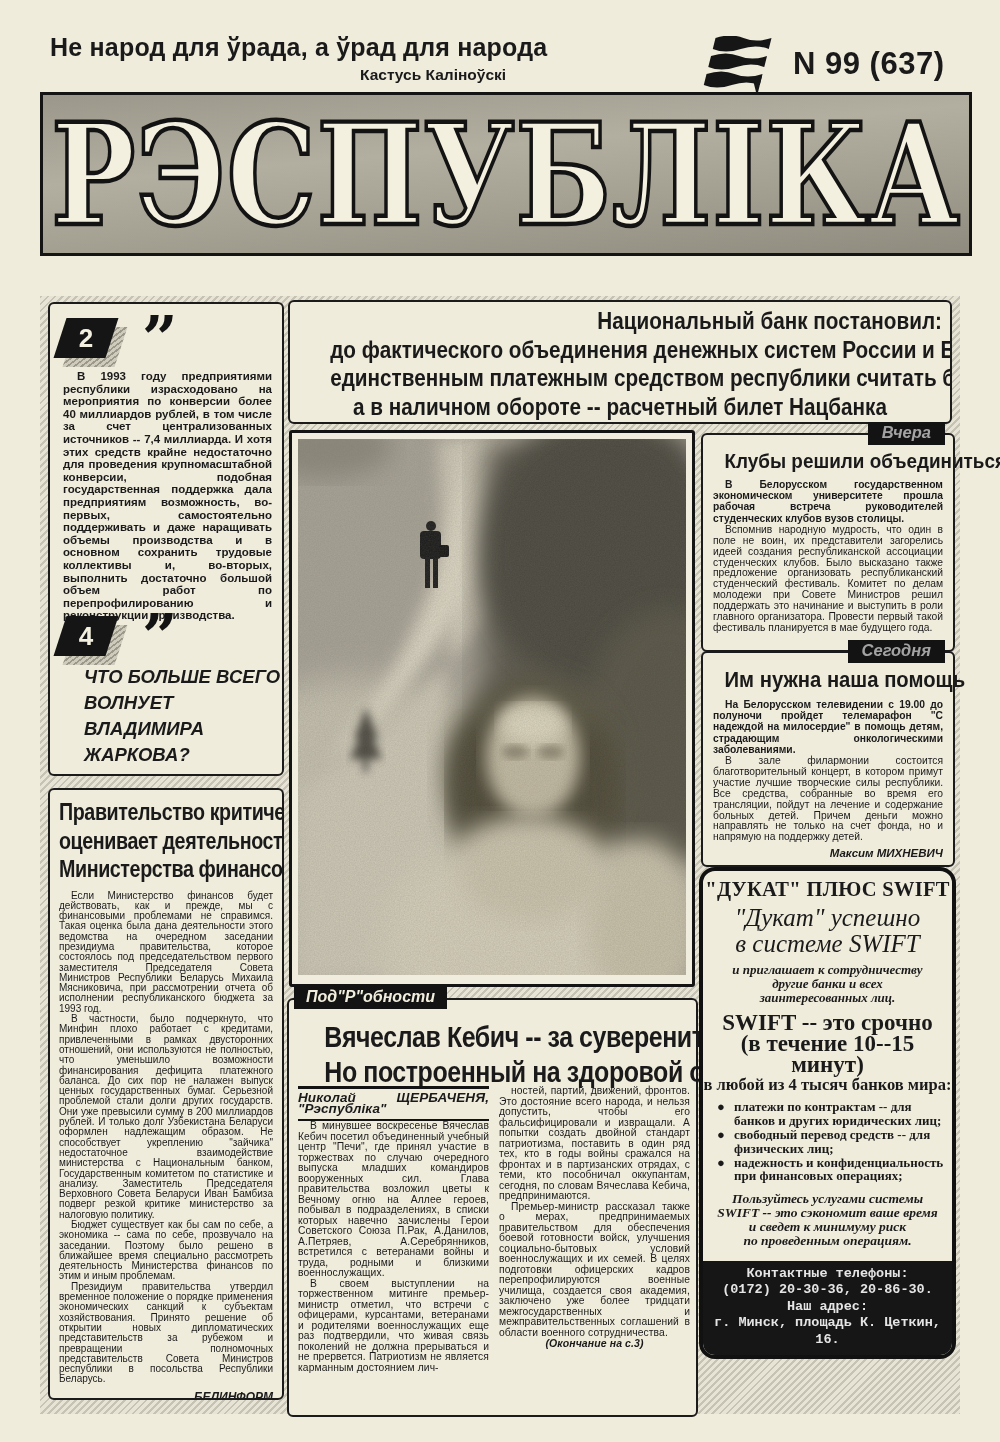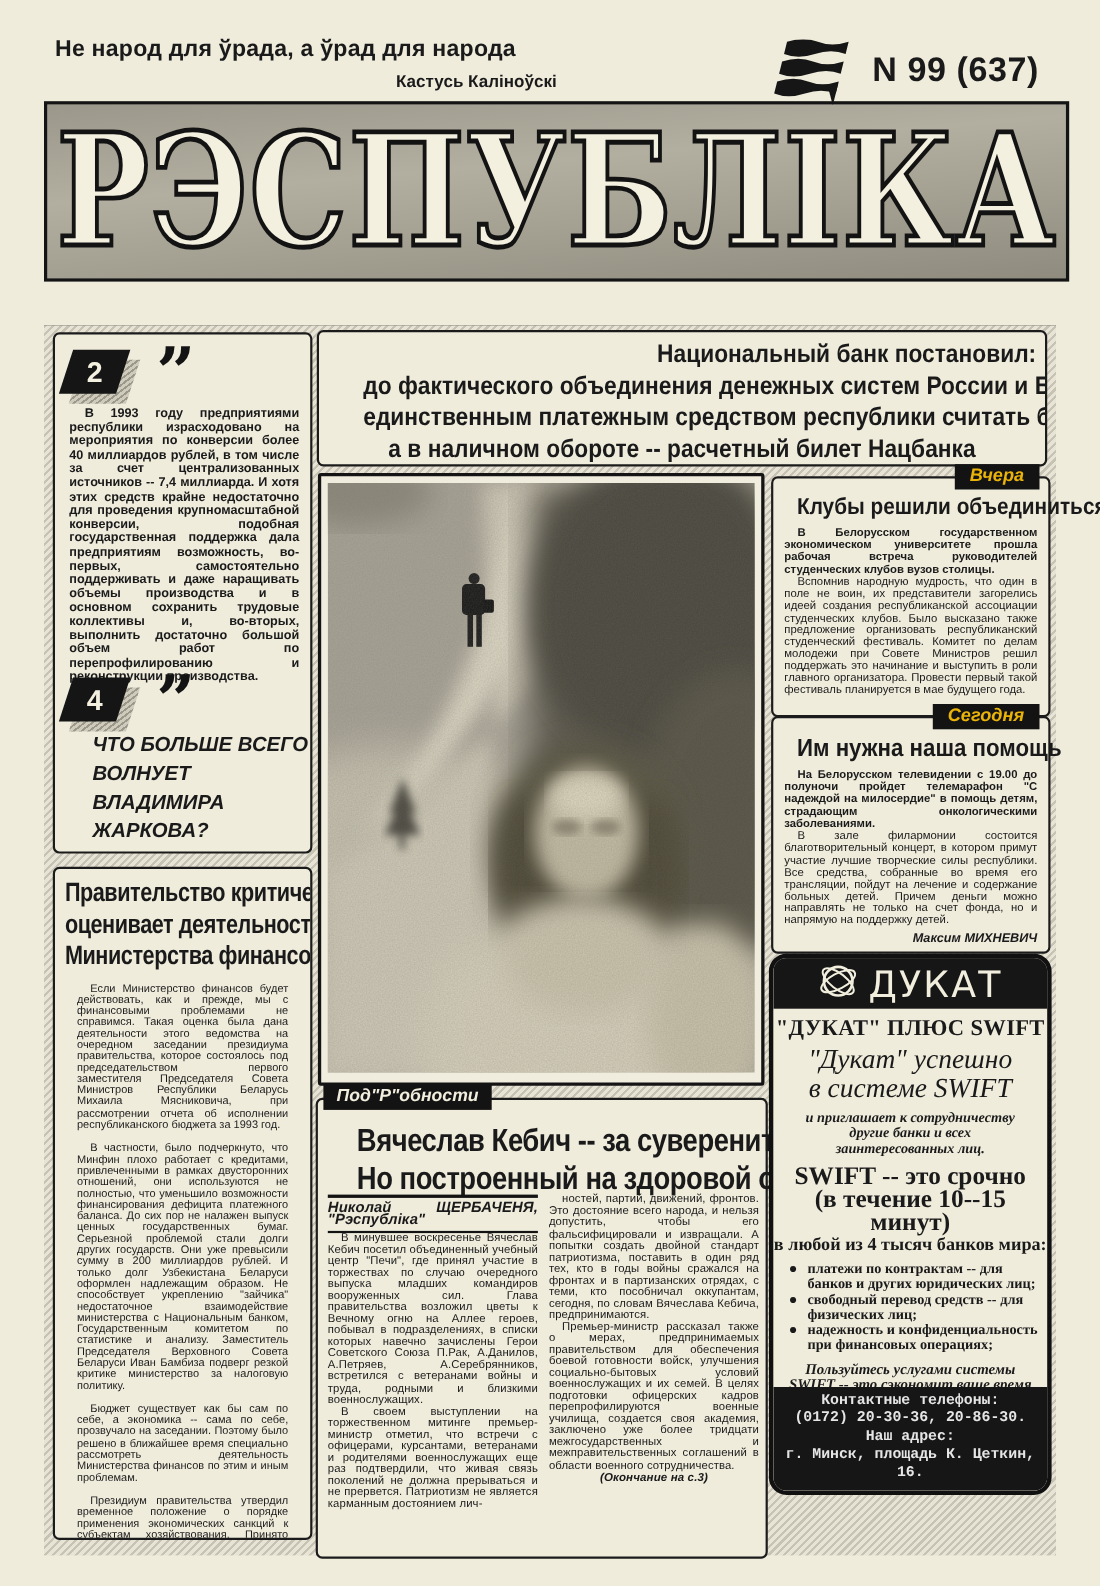--- a/index.html
+++ b/index.html
@@ -1,18 +1,18 @@
 <!DOCTYPE html>
 <html><head>
 <meta charset="utf-8">
 <style>
   html,body{margin:0;padding:0;background:#d8d4c6;}
   .page{position:relative;width:1000px;height:1442px;background:#efecdc;font-family:"Liberation Sans",sans-serif;color:#1a1a1a;overflow:hidden;}
   
-  .motto{position:absolute;left:50px;top:33px;font-size:21px;font-weight:bold;letter-spacing:.2px;}
+  .motto{position:absolute;left:50px;top:33px;font-size:25px;font-weight:bold;letter-spacing:.2px;}
   .motto-author{position:absolute;left:360px;top:66px;font-size:15.5px;font-weight:bold;}
   .flag{position:absolute;left:700px;top:36px;width:74px;height:60px;}
   .issue-no{position:absolute;left:793px;top:46px;font-size:31px;font-weight:bold;letter-spacing:.5px;}
   
   .masthead{position:absolute;left:40px;top:92px;width:932px;height:164px;border:3px solid #141414;box-sizing:border-box;
             background:linear-gradient(175deg,#9b978a 0%,#b2aea0 38%,#a5a193 62%,#8f8b7e 100%);
             display:flex;align-items:center;justify-content:center;overflow:hidden;}
   .masthead-title{font-family:"DejaVu Serif",serif;font-weight:bold;font-size:112px;color:#f4f0e0;
             -webkit-text-stroke:3.5px #131313;letter-spacing:1px;transform:scaleY(1.26);white-space:nowrap;}
   
@@ -31,21 +31,21 @@
   .pbadge .face{position:absolute;left:0;top:0;width:52px;height:40px;background:#151515;transform:skewX(-18deg);
         display:flex;align-items:center;justify-content:center;}
   .pbadge .num{color:#f4f0e0;font-weight:bold;font-size:26px;transform:skewX(18deg);}
   .quote{font-family:"DejaVu Serif",serif;font-weight:bold;font-size:62px;line-height:.55;color:#131313;position:absolute;}
   .teaser-text{position:absolute;left:13px;top:66px;width:209px;font-weight:bold;font-size:11.5px;line-height:12.6px;text-align:justify;text-indent:14px;}
   .question{position:absolute;left:34px;top:360px;font-style:italic;font-weight:bold;font-size:18.5px;line-height:26px;}
   
   .govt{left:8px;top:492px;width:236px;height:612px;padding:8px 9px;}
   .govt-headline div{font-weight:bold;font-size:24px;line-height:28.5px;white-space:nowrap;transform:scaleX(.82);transform-origin:left;letter-spacing:-.5px;}
   .govt-body{margin-top:7px;font-size:10px;line-height:10.3px;text-align:justify;}
-  .govt-body p{margin:11px;text-indent:12px;}
+  .govt-body p{margin:0;text-indent:12px;}
   .signature{font-weight:bold;font-style:italic;text-align:right;}
   .govt .signature{font-size:12px;margin-top:5px;}
   
   .banner{left:248px;top:4px;width:664px;height:124px;padding:5px 8px;}
   .banner div{font-weight:bold;font-size:23px;line-height:28.5px;white-space:nowrap;transform:scaleX(.9);}
   .bl1{text-align:right;transform-origin:right;}
   .bl2,.bl3,.bl4{text-align:center;transform-origin:center;}
   
   .photo{left:249px;top:134px;width:406px;height:557px;border:3px solid #141414;border-radius:3px;background:#f0edde;box-sizing:border-box;padding:6px;position:absolute;overflow:hidden;}
   .photo svg{display:block;}
@@ -55,21 +55,21 @@
   .keb-headline div{font-weight:bold;font-size:29px;line-height:35px;white-space:nowrap;text-align:center;transform:scaleX(.86);transform-origin:center;letter-spacing:-.5px;}
   .keb-cols{position:absolute;left:9px;top:86px;width:393px;display:flex;gap:10px;}
   .keb-col{width:191px;font-size:10.3px;line-height:10.5px;text-align:justify;letter-spacing:.1px;}
   .keb-col p{margin:0;text-indent:12px;}
   .byline{font-weight:bold;font-style:italic;font-size:13.5px;border-top:3px solid #131313;border-bottom:2px solid #131313;padding:4px 0 5px;margin-bottom:6px;text-indent:0!important;}
   .continuation{font-weight:bold;font-style:italic;font-size:10.5px;text-align:center;margin-top:8px;text-indent:0!important;}
   
   .newsbox{left:661px;width:254px;padding:10px 10px 6px;overflow:visible;}
   .vchera{top:137px;height:219px;}
   .segodnya{top:355px;height:216px;}
-  .news-badge{position:absolute;top:-13px;right:8px;background:#131313;color:#eab308;font-style:italic;font-weight:bold;font-size:16.5px;padding:1px 14px 3px;}
+  .news-badge{position:absolute;top:-13px;right:8px;background:#131313;color:#a3a3a3;font-style:italic;font-weight:bold;font-size:16.5px;padding:1px 14px 3px;}
   .news-headline{font-weight:bold;text-align:center;white-space:nowrap;transform:scaleX(.9);transform-origin:center;margin:4px 0 6px;}
   .vchera .news-headline{font-size:21px;}
   .segodnya .news-headline{font-size:22.5px;}
   .news-lead{font-weight:bold;font-size:10.3px;line-height:11.2px;text-align:justify;text-indent:12px;}
   .news-body{font-size:10.3px;line-height:10.9px;text-align:justify;text-indent:12px;margin-top:1px;}
   .segodnya .signature{font-size:11.5px;margin-top:4px;}
   
   .ad{position:absolute;left:659px;top:571px;width:257px;height:492px;border:4px solid #111;border-radius:16px;background:#efecdc;box-sizing:border-box;overflow:hidden;font-family:"Liberation Serif",serif;}
   .ad-header{background:#161616;height:46px;display:flex;align-items:center;justify-content:center;gap:8px;}
   .ad-brand{color:#f2eede;font-family:"DejaVu Sans",sans-serif;font-size:33px;letter-spacing:2px;font-weight:400;line-height:1;}
@@ -252,30 +252,20 @@
 
     <div class="box newsbox segodnya">
       <div class="news-badge">Сегодня</div>
       <div class="news-headline">Им нужна наша помощь</div>
       <div class="news-lead">На Белорусском телевидении с 19.00 до полуночи пройдет телемарафон "С надеждой на милосердие" в помощь детям, страдающим онкологическими заболеваниями.</div>
       <div class="news-body">В зале филармонии состоится благотворительный концерт, в котором примут участие лучшие творческие силы республики. Все средства, собранные во время его трансляции, пойдут на лечение и содержание больных детей. Причем деньги можно направлять не только на счет фонда, но и напрямую на поддержку детей.</div>
       <div class="signature">Максим МИХНЕВИЧ</div>
     </div>
 
     <div class="ad">
-      <div class="ad-header">
-        <span>
-          <svg width="38" height="38" viewBox="0 0 38 38">
-            <circle cx="19" cy="19" r="13" fill="none" stroke="#f2eede" stroke-width="2.4"></circle>
-            <ellipse cx="19" cy="19" rx="17" ry="7" fill="none" stroke="#f2eede" stroke-width="1.8" transform="rotate(-28 19 19)"></ellipse>
-            <ellipse cx="19" cy="19" rx="17" ry="7" fill="none" stroke="#f2eede" stroke-width="1.8" transform="rotate(38 19 19)"></ellipse>
-          </svg>
-        </span>
-        <span class="ad-brand">ДУКАТ</span>
-      </div>
       <div class="ad-title">"ДУКАТ" ПЛЮС SWIFT</div>
       <div class="ad-slogan">
         <div>"Дукат" успешно</div>
         <div>в системе SWIFT</div>
       </div>
       <div class="ad-invite">
         <div>и приглашает к сотрудничеству</div>
         <div>другие банки и всех</div>
         <div>заинтересованных лиц.</div>
       </div>

